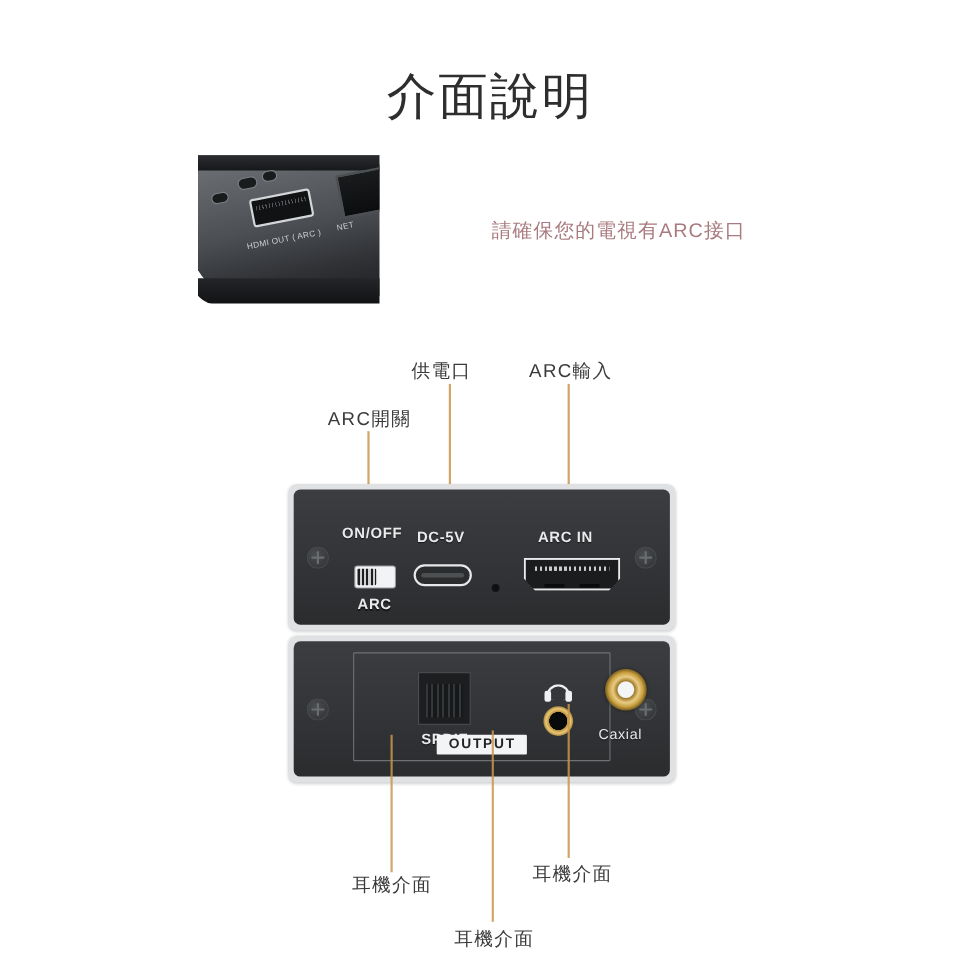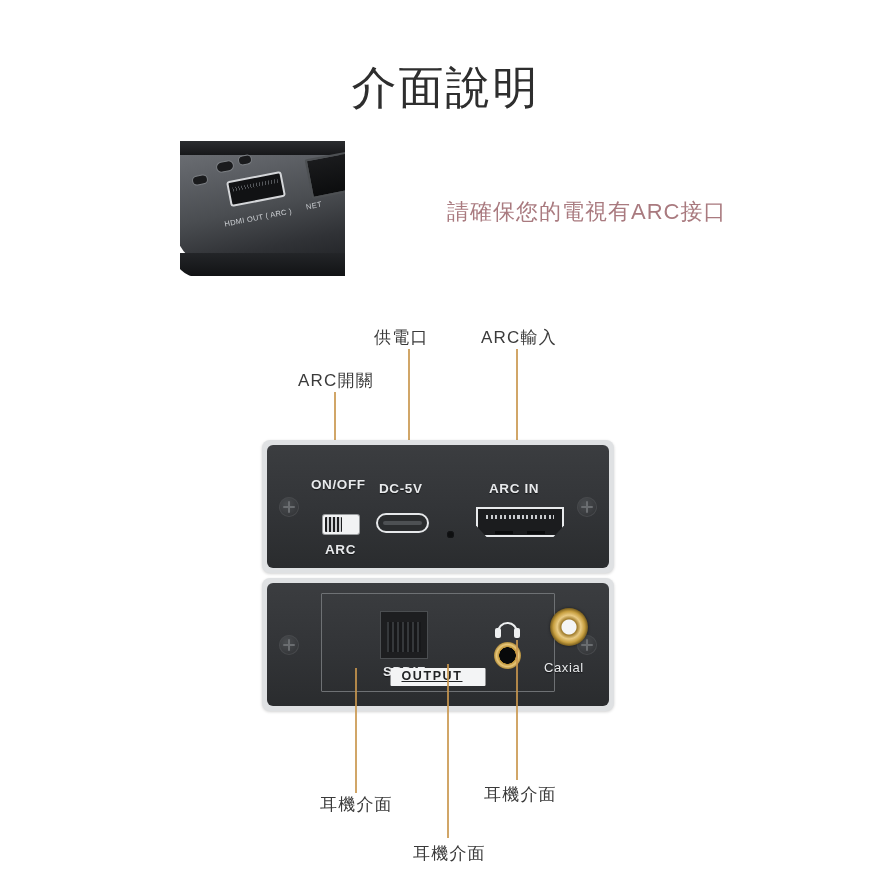--- a/index.html
+++ b/index.html
@@ -136,21 +136,21 @@
   }
   .tv-dot.d1 { left: 12px; top: 34px; width: 14px; height: 8px; transform: rotate(-11deg); border-radius: 6px; }
   .tv-dot.d2 { left: 36px; top: 20px; width: 16px; height: 9px; transform: rotate(-11deg); border-radius: 6px; }
   .tv-dot.d3 { left: 58px; top: 14px; width: 12px; height: 8px; transform: rotate(-11deg); border-radius: 6px; }
 
   
   .note-arc {
     position: absolute;
     left: 447px;
     top: 197px;
-    font-size: 22px;
+    font-size: 18px;
     color: #a97a7f;
     letter-spacing: 1px;
     white-space: nowrap;
   }
 
   
   .callout {
     position: absolute;
     font-size: 17px;
     color: #3a3a3a;
@@ -337,24 +337,23 @@
   .output-tag {
     position: absolute;
     left: 50%;
     transform: translateX(-50%);
     bottom: 5px;
     background: #f3f4f5;
     color: #222426;
     font-size: 12.5px;
     font-weight: 700;
     letter-spacing: 1.6px;
-    padding: 2px 23px 2px 11px;
+    padding: 2px 10px 2px 11px;
     border-radius: 1px;
     line-height: 1.1;
-    text-decoration: underline;
   }
 
   
   .spdif {
     position: absolute;
     left: 58px;
     top: 17px;
     width: 48px;
     height: 48px;
     background: #1d1e20;

